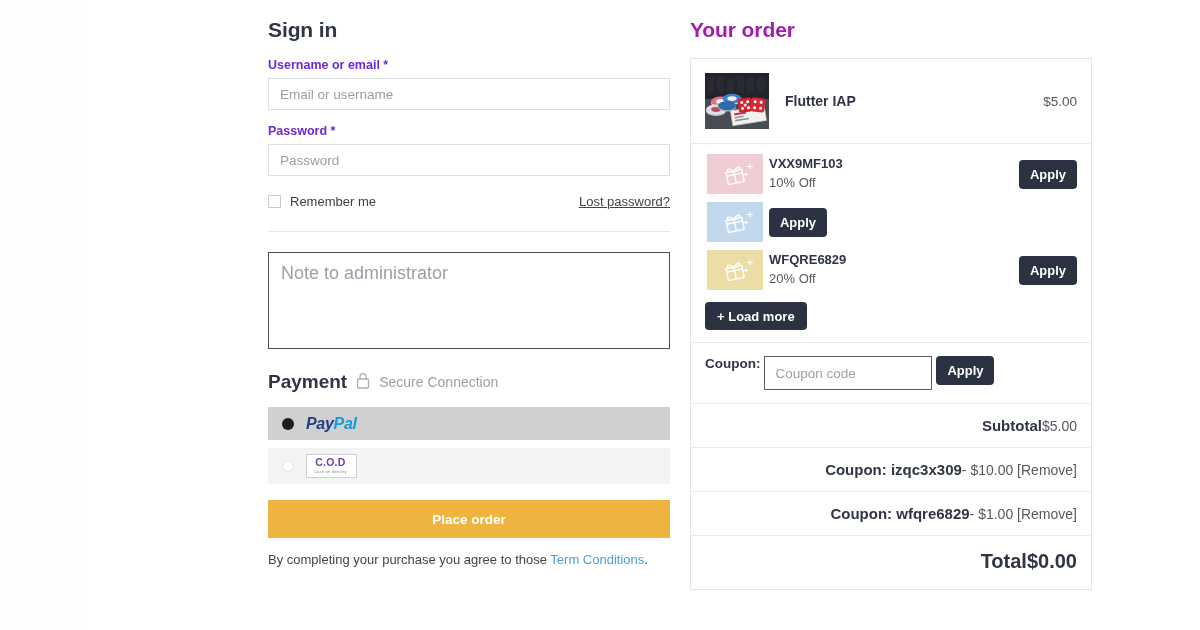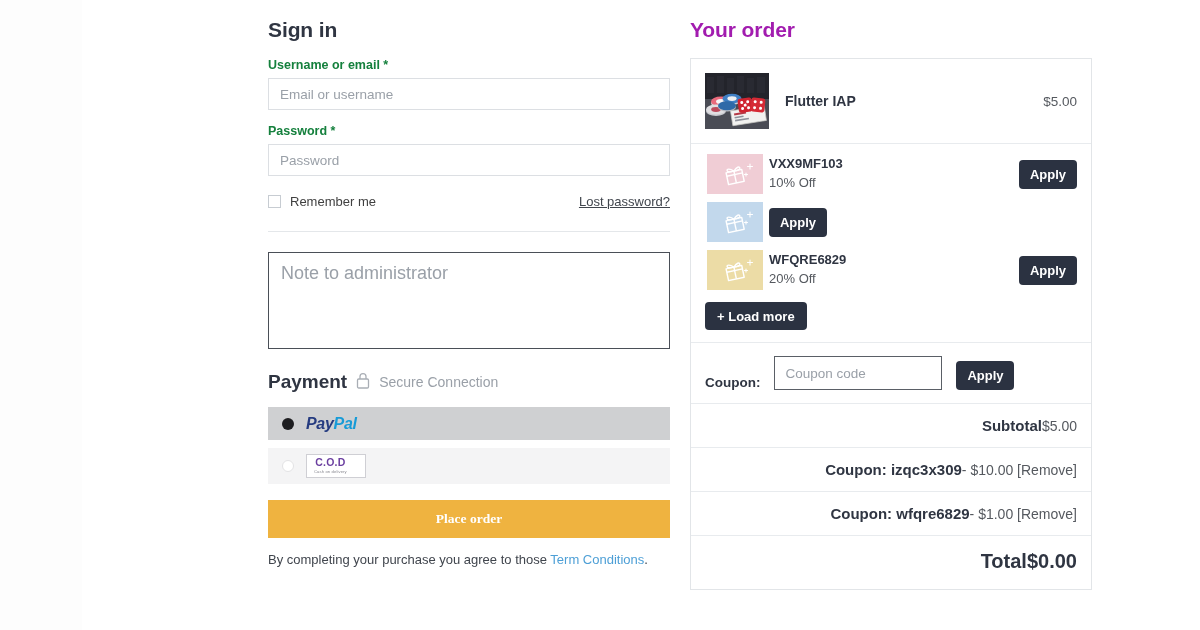--- a/index.html
+++ b/index.html
@@ -55,21 +55,21 @@
     font-size: 21px;
     font-weight: bold;
     color: #2f3542;
     letter-spacing: -0.1px;
     margin-bottom: 16px;
   }
 
   .field-label {
     font-size: 12.5px;
     font-weight: bold;
-    color: #15803d;
+    color: #6d28d9;
     margin-bottom: 6px;
     display: block;
   }
 
   .text-input {
     width: 402px;
     height: 32px;
     border: 1px solid #dcdfe3;
     background: #ffffff;
     padding: 0 11px;
@@ -194,21 +194,21 @@
     font-weight: bold;
     font-style: italic;
     letter-spacing: -0.3px;
   }
   .paypal-logo .pp1 { color: #253b80; }
   .paypal-logo .pp2 { color: #179bd7; }
 
   .cod-badge {
     border: 1px solid #cfcfd4;
     background: #ffffff;
-    padding: 2px 18px 3px 7px;
+    padding: 2px 9px 3px 7px;
     text-align: center;
     line-height: 1;
   }
   .cod-badge .cod-main {
     font-size: 10.5px;
     color: #6b3fa0;
     font-weight: 600;
     letter-spacing: 0.2px;
     display: block;
   }
@@ -220,21 +220,21 @@
     letter-spacing: 0.1px;
   }
 
   .place-order-btn {
     width: 402px;
     height: 38px;
     margin-top: 16px;
     background: #efb340;
     border: none;
     color: #ffffff;
-    font-family: Liberation Serif, serif;
+    font-family: Liberation Sans, sans-serif;
     font-size: 13.5px;
     font-weight: bold;
     cursor: pointer;
     display: block;
   }
 
   .terms-text {
     margin-top: 14px;
     font-size: 13px;
     color: #40454d;
@@ -353,22 +353,22 @@
 
   .load-more-btn {
     height: 28px;
     padding: 0 12px;
     font-size: 13px;
     margin-top: 4px;
   }
 
   .coupon-entry {
     display: flex;
-    align-items: flex-end;
-    gap: 14px;
+    align-items: flex-start;
+    gap: 4px;
     padding: 13px 14px;
     border-bottom: 1px solid #e8ebee;
   }
 
   .coupon-label {
     font-size: 13.5px;
     font-weight: bold;
     color: #2f3542;
   }
 

